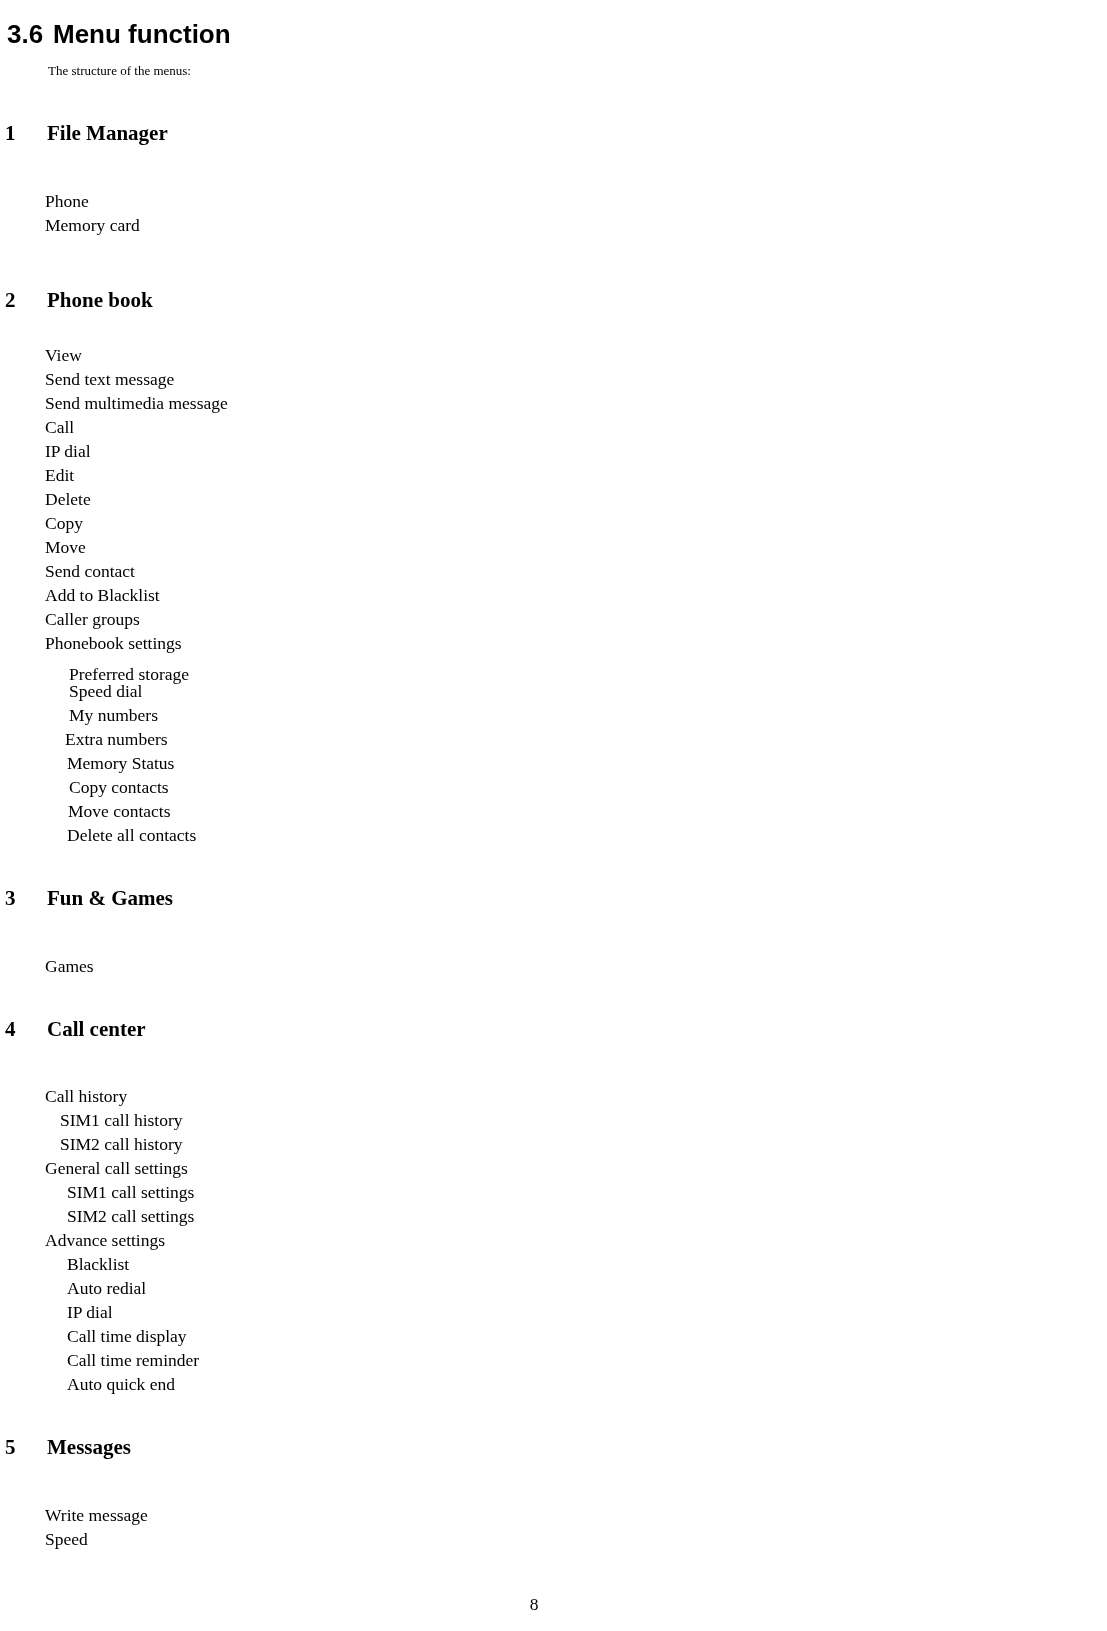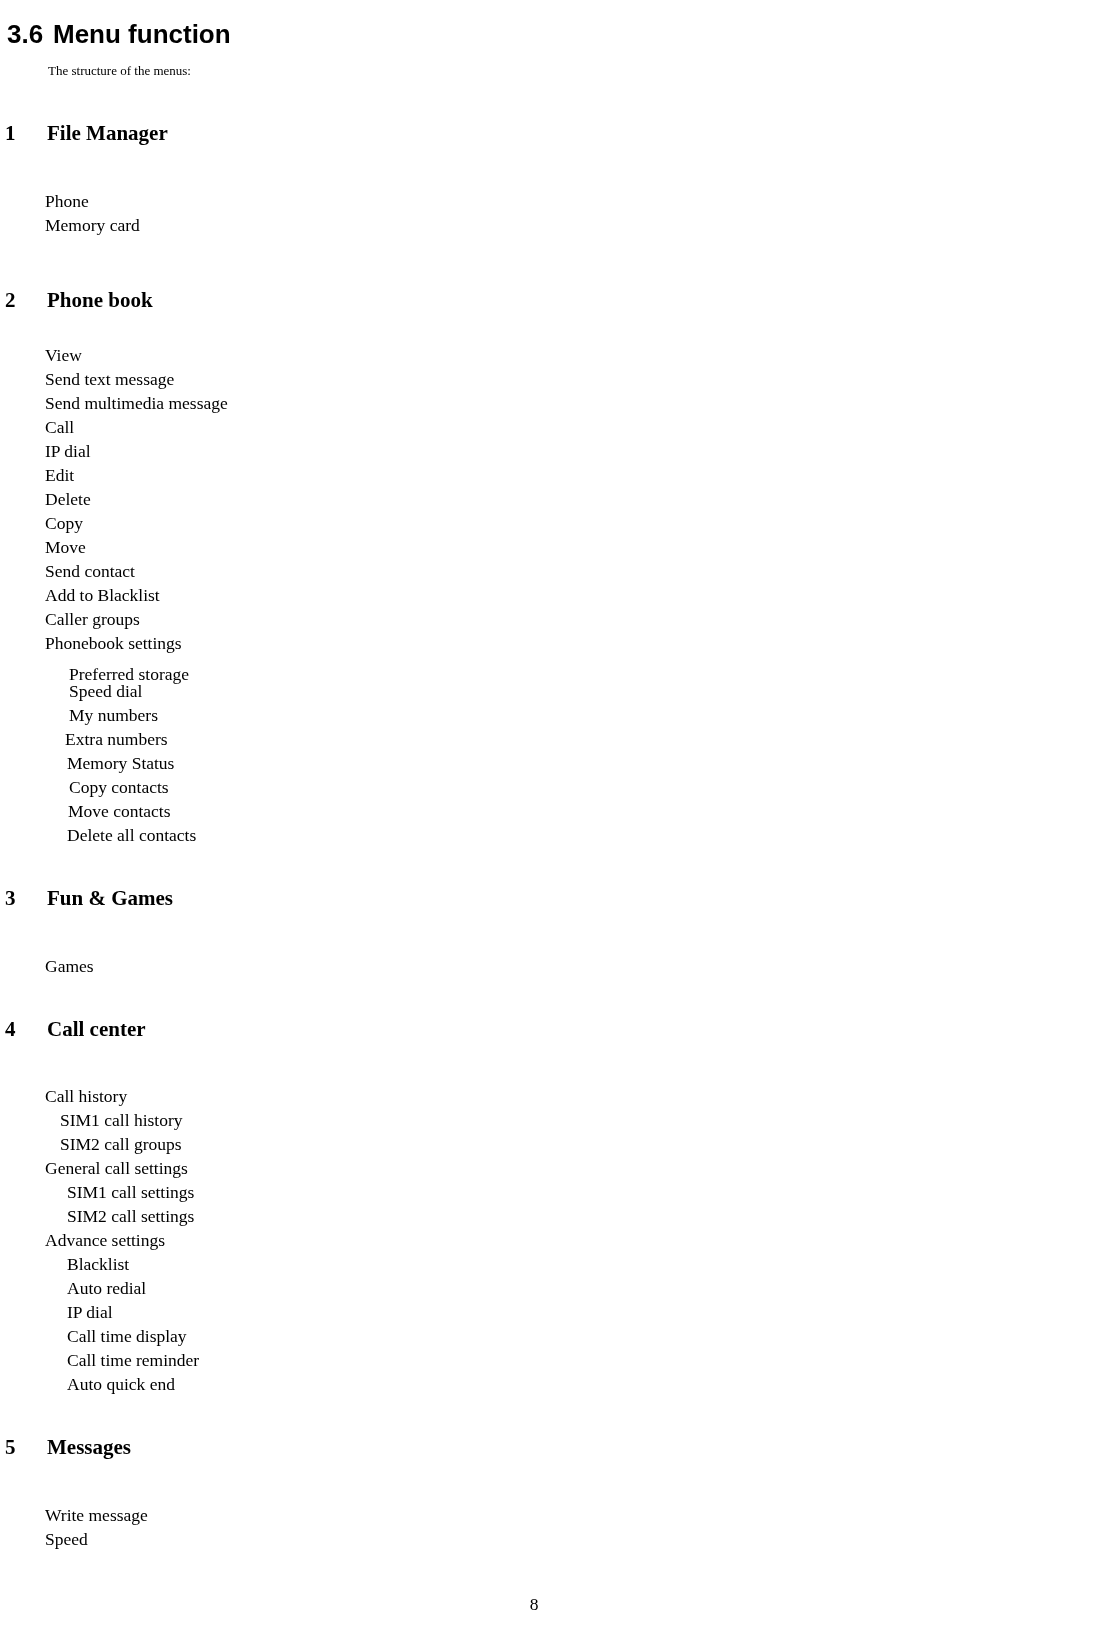--- a/index.html
+++ b/index.html
@@ -134,21 +134,21 @@
       <div class="menu-item" style="top: 729px; left: 65px;">Extra numbers</div>
       <div class="menu-item" style="top: 753px; left: 67px;">Memory Status</div>
       <div class="menu-item" style="top: 777px; left: 69px;">Copy contacts</div>
       <div class="menu-item" style="top: 801px; left: 68px;">Move contacts</div>
       <div class="menu-item" style="top: 825px; left: 67px;">Delete all contacts</div>
       <div class="section-heading" style="top: 886px;"><span class="num">3</span><span class="ttl">Fun &amp; Games</span></div>
       <div class="menu-item" style="top: 956px; left: 45px;">Games</div>
       <div class="section-heading" style="top: 1017px;"><span class="num">4</span><span class="ttl">Call center</span></div>
       <div class="menu-item" style="top: 1086px; left: 45px;">Call history</div>
       <div class="menu-item" style="top: 1110px; left: 60px;">SIM1 call history</div>
-      <div class="menu-item" style="top: 1134px; left: 60px;">SIM2 call groups</div>
+      <div class="menu-item" style="top: 1134px; left: 60px;">SIM2 call history</div>
       <div class="menu-item" style="top: 1158px; left: 45px;">General call settings</div>
       <div class="menu-item" style="top: 1182px; left: 67px;">SIM1 call settings</div>
       <div class="menu-item" style="top: 1206px; left: 67px;">SIM2 call settings</div>
       <div class="menu-item" style="top: 1230px; left: 45px;">Advance settings</div>
       <div class="menu-item" style="top: 1254px; left: 67px;">Blacklist</div>
       <div class="menu-item" style="top: 1278px; left: 67px;">Auto redial</div>
       <div class="menu-item" style="top: 1302px; left: 67px;">IP dial</div>
       <div class="menu-item" style="top: 1326px; left: 67px;">Call time display</div>
       <div class="menu-item" style="top: 1350px; left: 67px;">Call time reminder</div>
       <div class="menu-item" style="top: 1374px; left: 67px;">Auto quick end</div>

